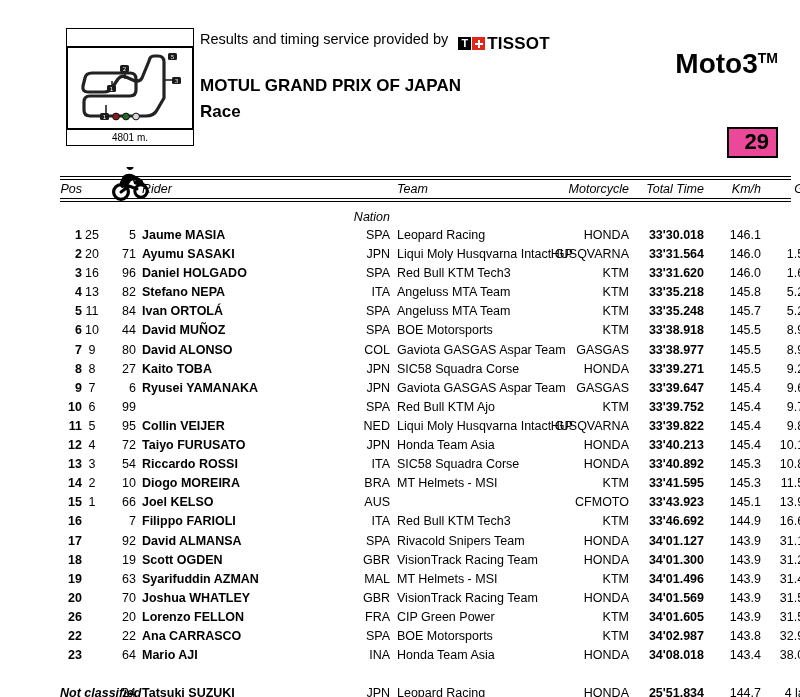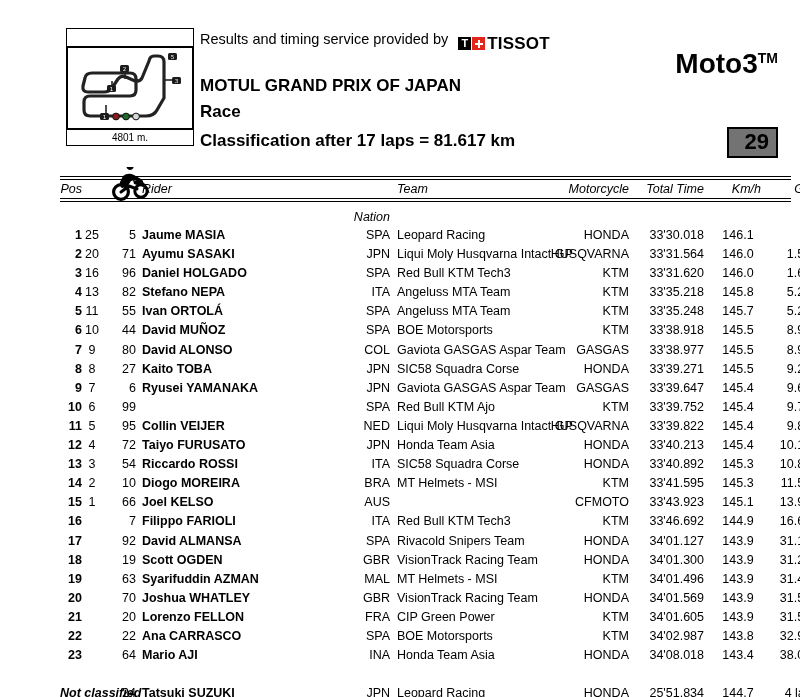--- a/index.html
+++ b/index.html
@@ -148,21 +148,21 @@
   }
   #event-number {
     position: absolute;
     right: 22px;
     top: 127px;
     border: 2px solid #000;
     font-size: 22px;
     font-weight: bold;
     line-height: 24px;
     padding: 1px 7px 2px 16px;
-    background: #737373;
+    background: #ec4899;
     text-align: right;
   }
 
   
   #table-area {
     position: absolute;
     left: 60px;
     top: 176px;
     width: 740px;
   }
@@ -200,22 +200,22 @@
     line-height: 19.1px;
     white-space: nowrap;
   }
   .c-pos     { left: 0;   width: 22px; text-align: right; font-weight: bold; font-size: 13px; }
   .c-points  { left: 24px; width: 16px; text-align: center; font-size: 10px; }
   .c-num     { left: 44px; width: 32px; text-align: right; }
   .c-rider   { left: 82px; font-weight: bold; }
   .c-nation  { left: 240px; width: 90px; text-align: right; }
   .c-team    { left: 337px; }
   .c-moto    { left: 470px; width: 99px; text-align: right; }
-  .c-time    { left: 580px; width: 64px; text-align: right; font-weight: normal; }
-  .c-kmh     { left: 655px; width: 46px; text-align: center; }
+  .c-time    { left: 580px; width: 64px; text-align: right; font-weight: bold; }
+  .c-kmh     { left: 655px; width: 46px; text-align: right; }
   .c-gap     { left: 706px; width: 52px; text-align: right; }
 
   #not-classified-label {
     position: absolute;
     left: 0;
     font-size: 12.5px;
     font-weight: bold;
     font-style: italic;
     line-height: 19px;
   }
@@ -258,21 +258,20 @@
     <span>Results and timing service provided by</span>
     <span id="tissot-logo">
       <span class="tissot-sq">T</span>
       <span class="tissot-cross"></span>
       <span id="tissot-word">TISSOT</span>
     </span>
   </div>
 
   <div id="event-title">MOTUL GRAND PRIX OF JAPAN</div>
   <div id="session-name">Race</div>
-  <div id="classification-line">Classification after 17 laps = 81.617 km</div>
 
   <div id="class-name"><span>Moto3</span><sup>TM</sup></div>
   <div id="event-number">29</div>
 </div>
 
 <div id="table-area">
 
   <div class="rule-double"></div>
 
   <div id="col-head">
@@ -343,21 +342,21 @@
         <span class="c c-nation">ITA</span>
         <span class="c c-team">Angeluss MTA Team</span>
         <span class="c c-moto">KTM</span>
         <span class="c c-time">33'35.218</span>
         <span class="c c-kmh">145.8</span>
         <span class="c c-gap">5.200</span>
       </div>
       <div class="row">
         <span class="c c-pos">5</span>
         <span class="c c-points">11</span>
-        <span class="c c-num">55</span>
+        <span class="c c-num">84</span>
         <span class="c c-rider">Ivan ORTOLÁ</span>
         <span class="c c-nation">SPA</span>
         <span class="c c-team">Angeluss MTA Team</span>
         <span class="c c-moto">KTM</span>
         <span class="c c-time">33'35.248</span>
         <span class="c c-kmh">145.7</span>
         <span class="c c-gap">5.230</span>
       </div>
       <div class="row">
         <span class="c c-pos">6</span>
@@ -531,21 +530,21 @@
         <span class="c c-num">70</span>
         <span class="c c-rider">Joshua WHATLEY</span>
         <span class="c c-nation">GBR</span>
         <span class="c c-team">VisionTrack Racing Team</span>
         <span class="c c-moto">HONDA</span>
         <span class="c c-time">34'01.569</span>
         <span class="c c-kmh">143.9</span>
         <span class="c c-gap">31.551</span>
       </div>
       <div class="row">
-        <span class="c c-pos">21</span>
+        <span class="c c-pos">26</span>
         <span class="c c-points"></span>
         <span class="c c-num">20</span>
         <span class="c c-rider">Lorenzo FELLON</span>
         <span class="c c-nation">FRA</span>
         <span class="c c-team">CIP Green Power</span>
         <span class="c c-moto">KTM</span>
         <span class="c c-time">34'01.605</span>
         <span class="c c-kmh">143.9</span>
         <span class="c c-gap">31.587</span>
       </div>

